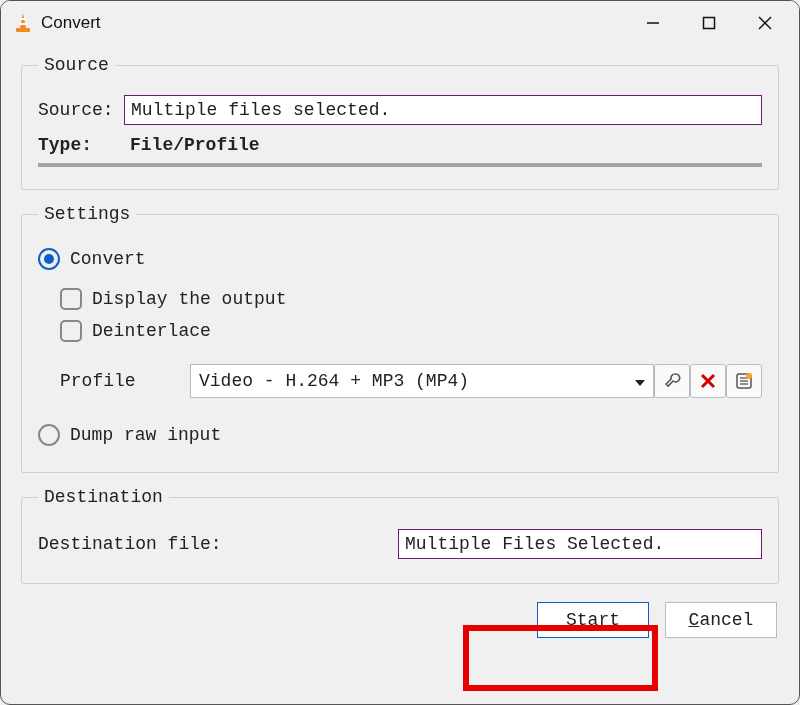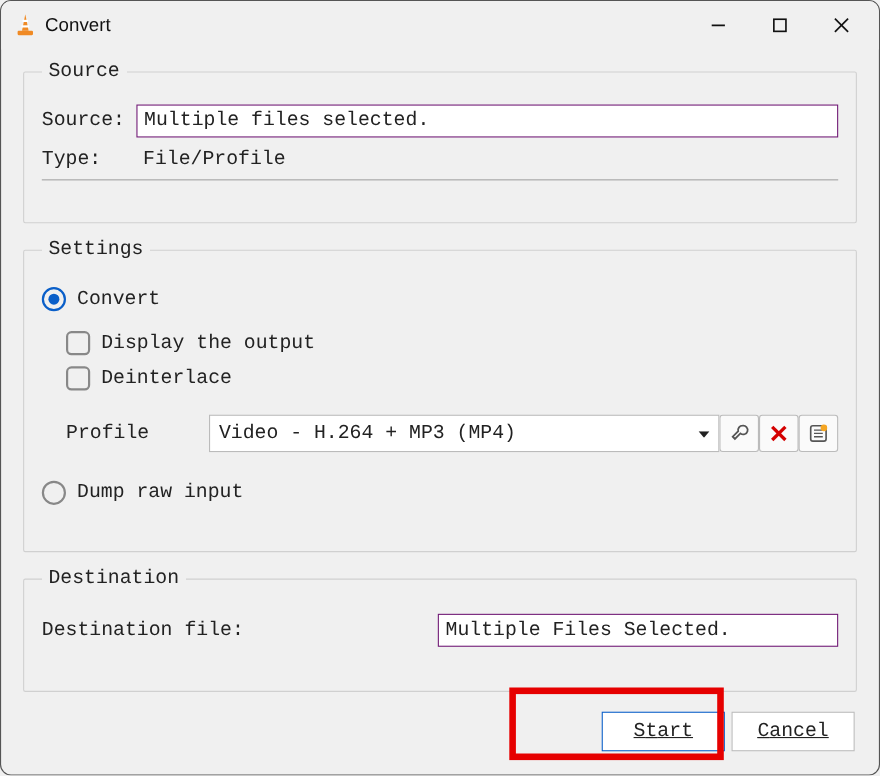--- a/index.html
+++ b/index.html
@@ -53,21 +53,21 @@
     justify-content: center;
   }
   .win-btn svg { display: block; }
   .content {
     padding: 10px 20px 0 20px;
   }
   fieldset.group {
     border: 1px solid #d0d0d0;
     border-radius: 2px;
     margin: 0 0 14px 0;
-    padding: 14px 16px 32px 16px;
+    padding: 14px 16px 16px 16px;
     position: relative;
   }
   fieldset.group > legend {
     padding: 0 6px;
     font-size: 18px;
     color: #222;
   }
   .row {
     display: flex;
     align-items: center;
@@ -80,23 +80,24 @@
     height: 30px;
     background: #fff;
     border: 1px solid #701a75;
     padding: 2px 6px;
     font-family: inherit;
     font-size: 18px;
     display: flex;
     align-items: center;
   }
   .underline-row {
-    border-bottom: 1px solid #a3a3a3;
+    border-bottom: 4px solid #a3a3a3;
     padding-bottom: 6px;
     margin-top: 8px;
+    font-weight: bold;
   }
   .readonly-val {
     flex: 1;
     padding: 2px 6px;
     font-size: 18px;
   }
   .radio {
     width: 22px; height: 22px;
     border-radius: 50%;
     border: 2px solid #888;
@@ -163,23 +164,22 @@
   .dest-row {
     display: flex;
     align-items: center;
     margin: 8px 0;
   }
   .dest-label { width: 360px; }
   .footer {
     display: flex;
     justify-content: flex-end;
     align-items: center;
-    gap: 6px;
+    gap: 16px;
     padding: 4px 22px 18px 0;
-    text-decoration: underline;
   }
   .btn {
     height: 36px;
     min-width: 112px;
     border: 1px solid #bbb;
     background: #fff;
     display: flex;
     align-items: center;
     justify-content: center;
     font-family: inherit;

